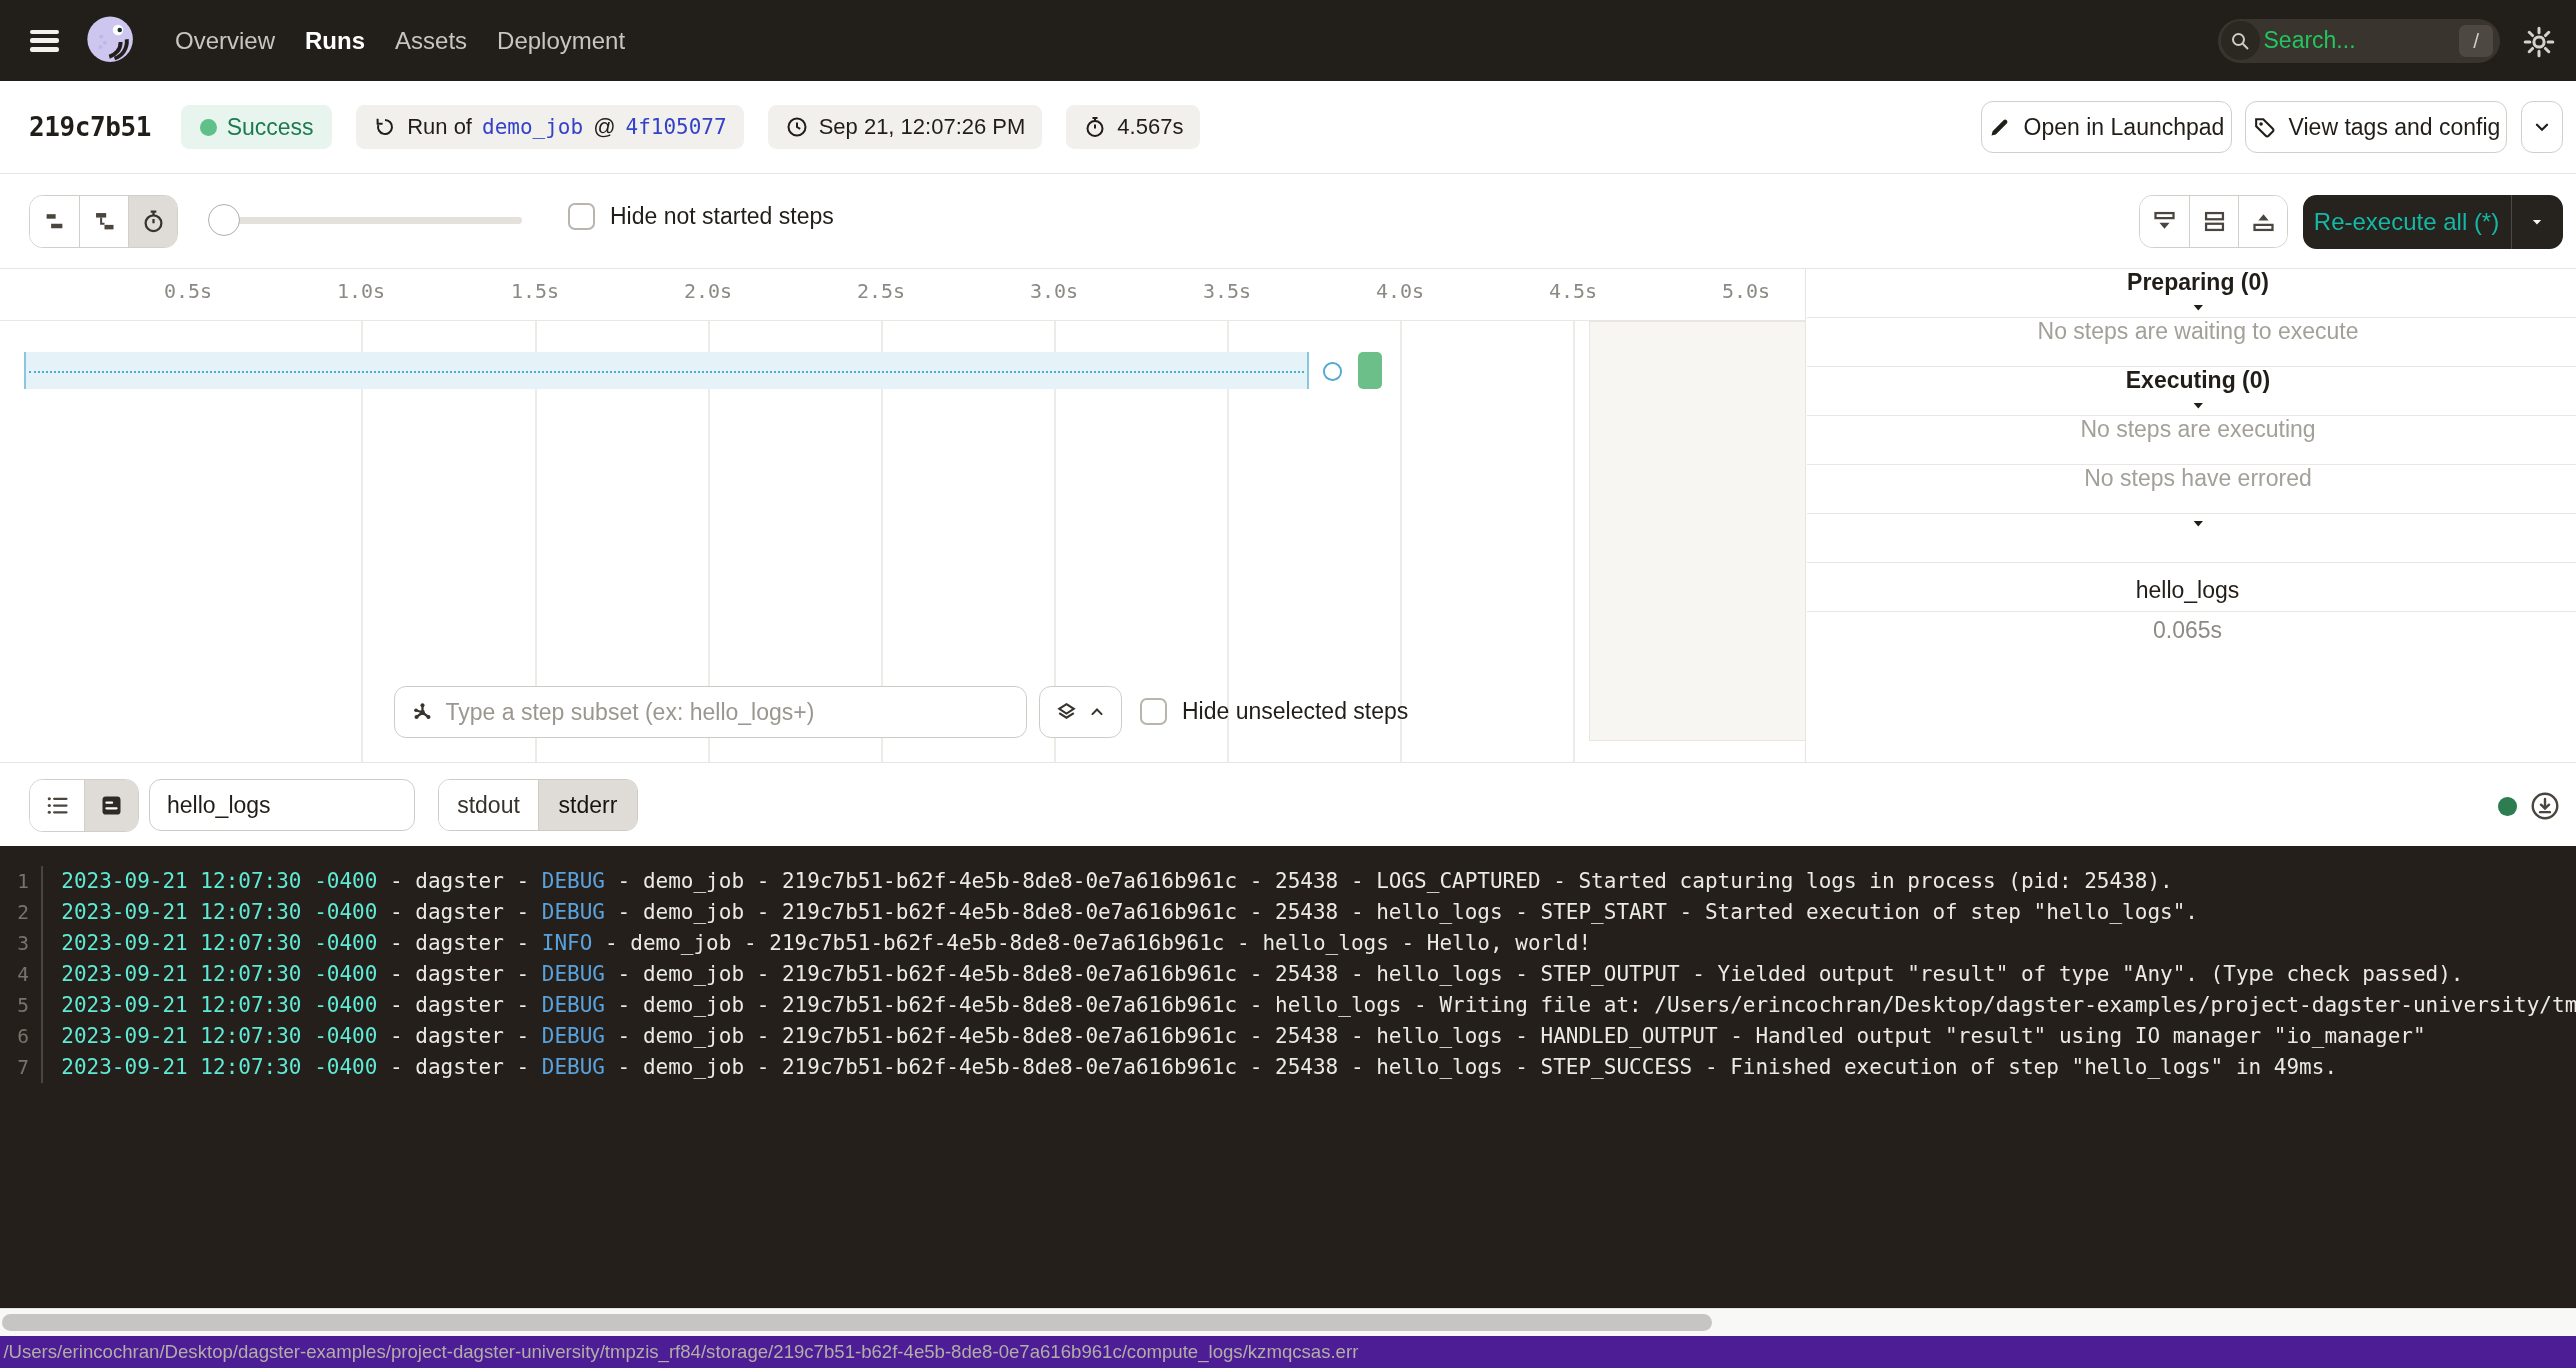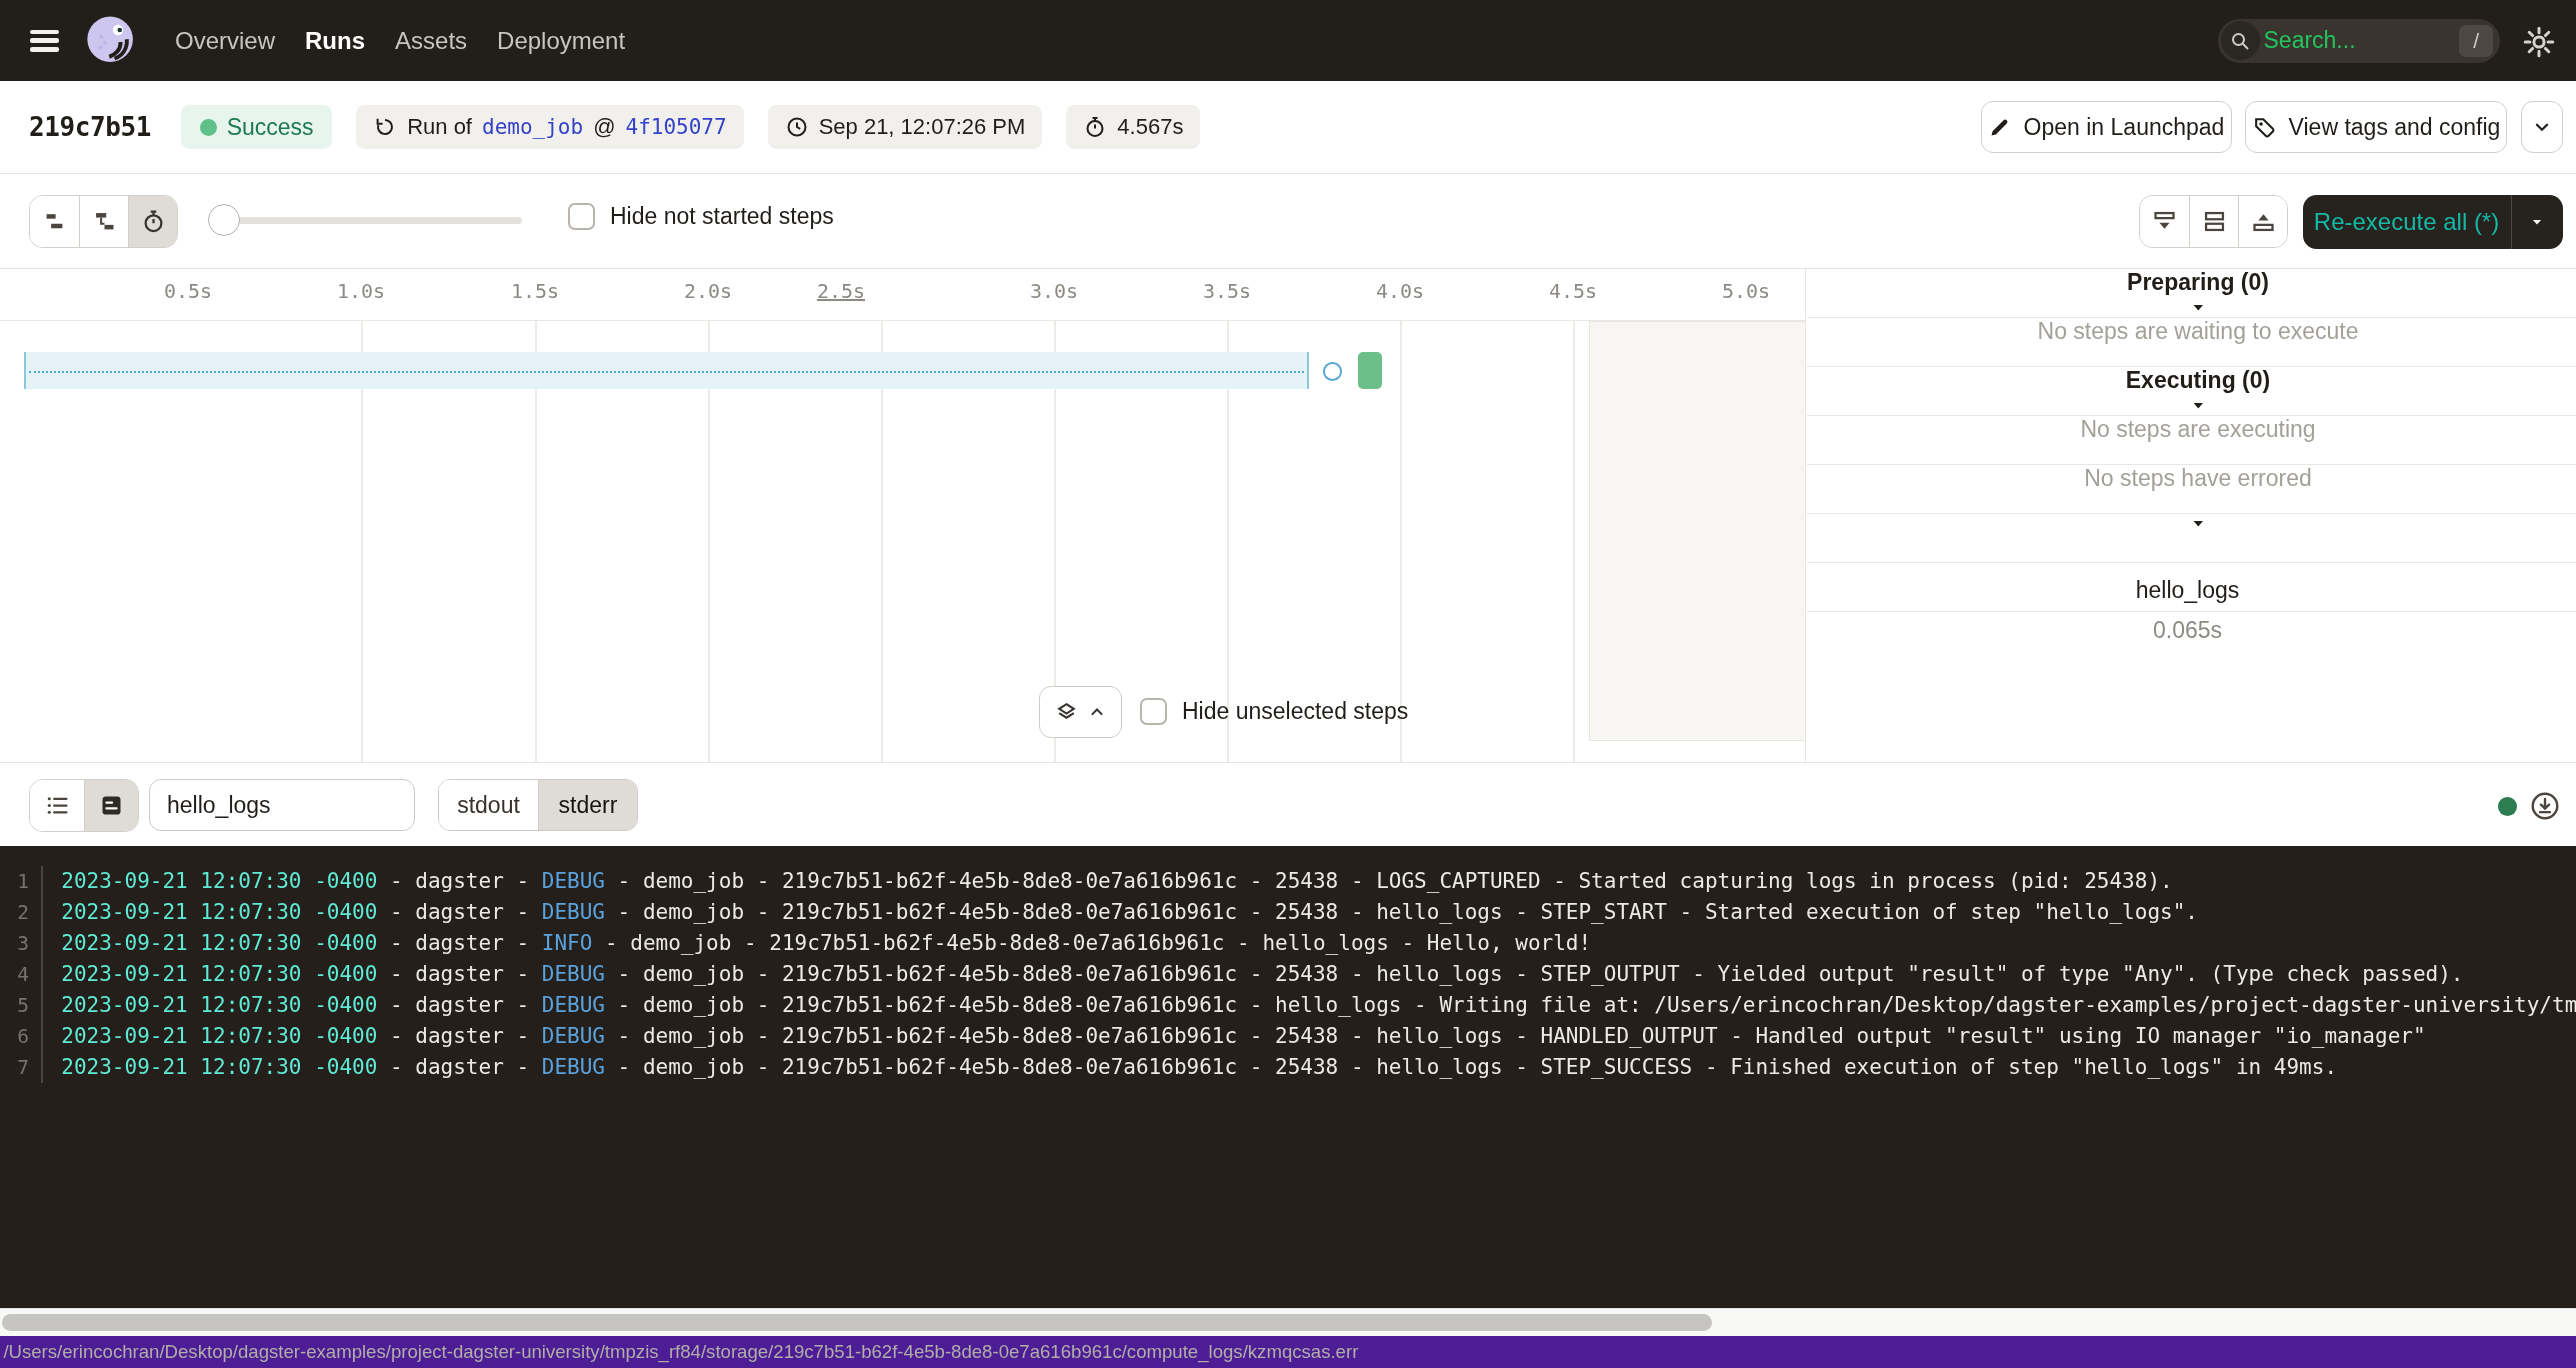--- a/index.html
+++ b/index.html
@@ -269,38 +269,53 @@
     </div>
   </section>
 
   <div class="main-split">
     <div class="gantt">
       <div class="gantt-axis" id="gantt-axis">
           <span class="tick" style="left: 150px;">0.5s</span>
           <span class="tick" style="left: 323px;">1.0s</span>
           <span class="tick" style="left: 497px;">1.5s</span>
           <span class="tick" style="left: 670px;">2.0s</span>
-          <span class="tick" style="left: 803px; text-decoration: underline;">2.5s</span>
+          <span class="tick" style="left: 843px;">2.5s</span>
           <span class="tick" style="left: 1016px;">3.0s</span>
           <span class="tick" style="left: 1189px;">3.5s</span>
           <span class="tick" style="left: 1362px;">4.0s</span>
           <span class="tick" style="left: 1535px;">4.5s</span>
           <span class="tick" style="left: 1708px;">5.0s</span>
         </div>
       <div class="gantt-plot" id="gantt-plot">
           <div class="gray-region" style="left: 1589px;"></div>
           <div class="gridline" style="left: 1573px;"></div>
           <div class="gridline" style="left: 1400px;"></div>
           <div class="gridline" style="left: 1227px;"></div>
           <div class="gridline" style="left: 1054px;"></div>
           <div class="gridline" style="left: 881px;"></div>
           <div class="gridline" style="left: 708px;"></div>
           <div class="gridline" style="left: 535px;"></div>
           <div class="gridline" style="left: 361px;"></div>
         <div class="subset-row">
+          <div class="subset-input">
+            <span class="op-ic">
+              <svg viewBox="0 0 24 24" width="27" height="27">
+                  <g stroke="#37332d" stroke-width="2" stroke-linecap="round">
+                    <path d="M12 12V5.5M12 12l-5.3 4M12 12l5.3 4M12 12l-5.8-2"></path>
+                  </g>
+                  <circle cx="12" cy="12" r="2.2" fill="#37332d"></circle>
+                  <circle cx="12" cy="5.5" r="1.8" fill="#37332d"></circle>
+                  <circle cx="6.7" cy="16" r="1.8" fill="#37332d"></circle>
+                  <circle cx="17.3" cy="16" r="1.8" fill="#37332d"></circle>
+                  <circle cx="6.2" cy="10" r="1.6" fill="#37332d"></circle>
+                </svg>
+            </span>
+            <span class="ph">Type a step subset (ex: hello_logs+)</span>
+          </div>
           <div class="layers-btn">
             <svg viewBox="0 0 24 24" width="25" height="25">
                 <path d="M12 4l7 4.5L12 13 5 8.5z" fill="none" stroke="#37332d" stroke-width="2"></path>
                 <path d="M5 12.5L12 17l7-4.5" fill="none" stroke="#37332d" stroke-width="2"></path>
               </svg>
             <svg viewBox="0 0 24 24" width="20" height="20">
                 <path d="M6.5 14.5L12 9l5.5 5.5" fill="none" stroke="#37332d" stroke-width="2.4" stroke-linecap="round"></path>
               </svg>
           </div>
           <label class="checkline hide-unselected" style="position:absolute;">

